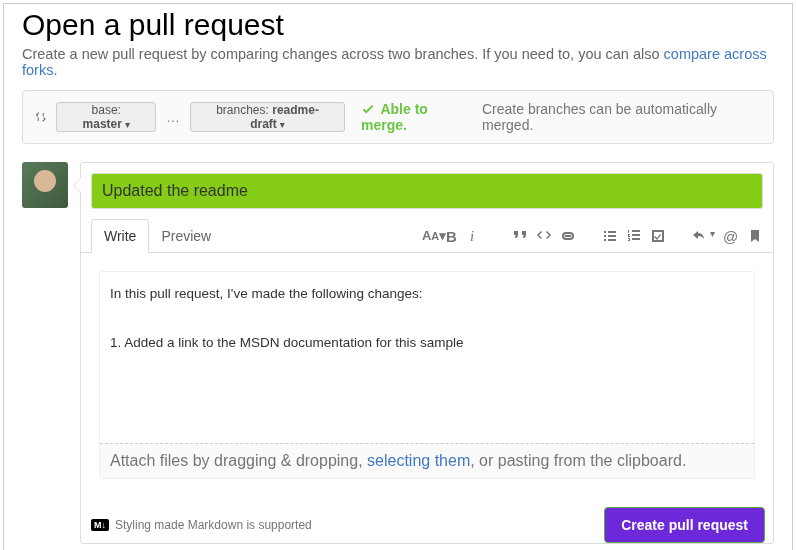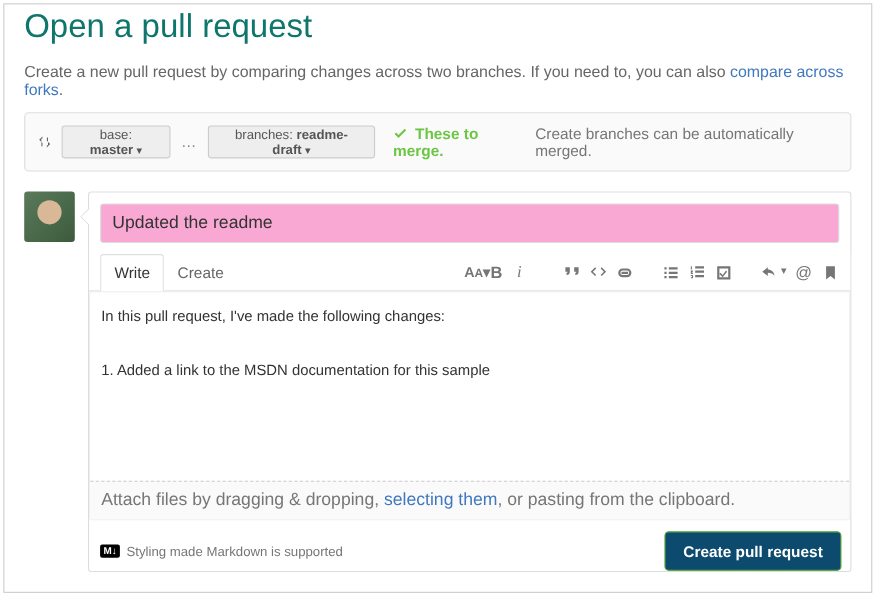--- a/index.html
+++ b/index.html
@@ -6,22 +6,22 @@
 body {
   font-family: -apple-system, BlinkMacSystemFont, "Segoe UI", Helvetica, Arial, sans-serif;
   font-size: 14px;
   color: #333;
   background: #fff;
   width: 796px;
   height: 550px;
   padding: 3px;
 }
 .outer { border: 1px solid #ccc; padding: 2px 18px 18px 18px; }
-h1 { font-weight: 300; font-size: 30px; color: #0f766e; margin-top: 2px; }
-.subhead { color: #666; margin-top: 16px; font-size: 14.5px; }
+h1 { font-weight: 300; font-size: 30px; color: #000000; margin-top: 2px; }
+.subhead { color: #666; margin-top: 4px; font-size: 14.5px; }
 .subhead a { color: #4078c0; text-decoration: none; }
 .branchbar {
   border: 1px solid #ddd; border-radius: 4px; background: #fafafa;
   padding: 10px; margin-top: 12px; display: flex; align-items: center; gap: 8px;
 }
 .compare-icon { width: 16px; height: 16px; fill: #666; }
 .branchbtn {
   background: #eee; border: 1px solid #ccc; border-radius: 3px;
   padding: 0 10px; font-size: 12px; color: #555; cursor: pointer;
 }
@@ -31,44 +31,44 @@
 .mergeok svg { width: 14px; height: 14px; fill: #6cc644; vertical-align: -2px; margin-right: 2px; }
 .mergetail { color: #767676; font-size: 14px; }
 .mainrow { display: flex; margin-top: 18px; gap: 12px; }
 .avatar { width: 46px; height: 46px; background: linear-gradient(135deg,#5a7a5a,#3d5a3d); border-radius: 3px; flex-shrink:0; position:relative; overflow:hidden;}
 .avatar::after{content:"";position:absolute;top:8px;left:12px;width:22px;height:22px;background:#d8b896;border-radius:50%;}
 .commentbox { flex: 1; border: 1px solid #ddd; border-radius: 3px; position: relative; }
 .commentbox::before { content: ""; position: absolute; left: -8px; top: 14px; border: 8px solid transparent; border-right-color: #ddd; border-left: 0; }
 .commentbox::after { content: ""; position: absolute; left: -7px; top: 14px; border: 8px solid transparent; border-right-color: #fff; border-left: 0; }
 .titleinput {
   width: calc(100% - 20px); margin: 10px; padding: 8px 10px; font-size: 16px;
-  border: 1px solid #ddd; border-radius: 3px; background: #f9a8d4; color: #333;
+  border: 1px solid #ddd; border-radius: 3px; background: #84cc16; color: #333;
 }
 .tabbar { display: flex; align-items: center; border-bottom: 1px solid #ddd; padding: 0 10px; background:#fff;}
 .tab { padding: 8px 12px; color: #666; cursor: pointer; font-size: 14px; }
 .tab.active { border: 1px solid #ddd; border-bottom: 1px solid #fff; border-radius: 3px 3px 0 0; margin-bottom: -1px; color: #333; background:#fff;}
 .toolbar { margin-left: auto; display: flex; gap: 26px; align-items: center; color: #767676; }
 .toolbar .grp { display: flex; gap: 8px; }
 .toolbar svg, .toolbar .glyph { width: 16px; height: 16px; fill: #767676; cursor: pointer; }
 .descarea {
-  margin: 0; border: 1px solid #eee; border-radius: 3px; background:#fff;
+  margin: 18px; border: 1px solid #eee; border-radius: 3px; background:#fff;
 }
 .desc {
   width: 100%; min-height: 168px; padding: 10px; border: none; resize: none;
   font-size: 13.5px; color: #333; line-height: 1.8; outline: none; font-family: inherit;
 }
 .attach {
   padding: 8px 10px; border-top: 1px dashed #ccc; color: #767676; font-size: 16px; background:#fafafa;
 }
 .attach a { color: #4078c0; text-decoration: none; }
 .footer { display: flex; align-items: center; padding: 10px 0 0 10px; }
 .mdnote { color: #767676; font-size: 12px; display:flex; align-items:center; gap:6px;}
 .mdicon { background:#000; color:#fff; font-size:9px; padding:1px 3px; border-radius:2px; font-weight:bold;}
 .createbtn {
-  margin-left: auto; background: #0c4a6e; color: #fff; border: 1px solid #5ca941;
+  margin-left: auto; background: #6d28d9; color: #fff; border: 1px solid #5ca941;
   padding: 9px 16px; border-radius: 4px; font-size: 14px; font-weight: 600; cursor: pointer;
   margin-right: 8px;
 }
 </style>
 </head>
 <body>
 
 <div class="outer">
   <h1>Open a pull request</h1>
   <p class="subhead">
@@ -80,32 +80,32 @@
         <path d="M5 12H4V5h1V3L2 6l3 3V7zm4-8h1v7H9v2l3-3-3-3v2z"></path>
       </svg>
     <button class="branchbtn"><span>base: </span><b>master</b><span class="caret">▾</span></button>
     <span class="dots">…</span>
     <button class="branchbtn"><span>branches: </span><b>readme-draft</b><span class="caret">▾</span></button>
     <span style="flex:1"></span>
     <span class="mergeok">
       <svg viewBox="0 0 12 16">
           <path d="M12 5L4 13 0 9l1.5-1.5L4 10l6.5-6.5L12 5z"></path>
         </svg>
-      <span>These to merge.</span>
+      <span>Able to merge.</span>
     </span>
     <span class="mergetail">Create branches can be automatically merged.</span>
   </div>
 
   <div class="mainrow">
     <div class="avatar"></div>
     <div class="commentbox">
       <input class="titleinput" value="Updated the readme" style="">
       <div class="tabbar">
         <div class="tab active">Write</div>
-        <div class="tab">Create</div>
+        <div class="tab">Preview</div>
         <div class="toolbar">
           <div class="grp">
             <span class="glyph" style="font-weight:600;font-size:13px;">A<small>A</small>▾</span>
             <span class="glyph" style="font-weight:700;font-size:15px;">B</span>
             <span class="glyph" style="font-style:italic;font-family:serif;font-size:15px;">i</span>
           </div>
           <div class="grp">
             <svg viewBox="0 0 16 16">
                 <path d="M6 3v4c0 2-1 3-3 3v-2c1 0 1-1 1-1H2V3h4zm8 0v4c0 2-1 3-3 3v-2c1 0 1-1 1-1h-2V3h4z"></path>
               </svg>

